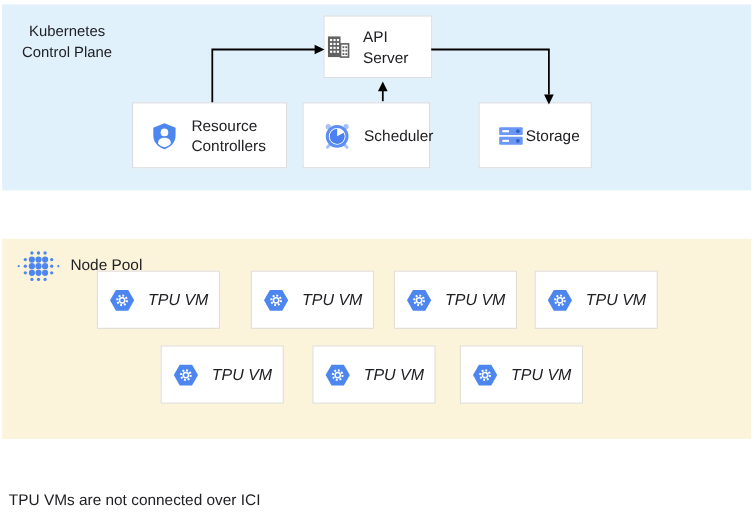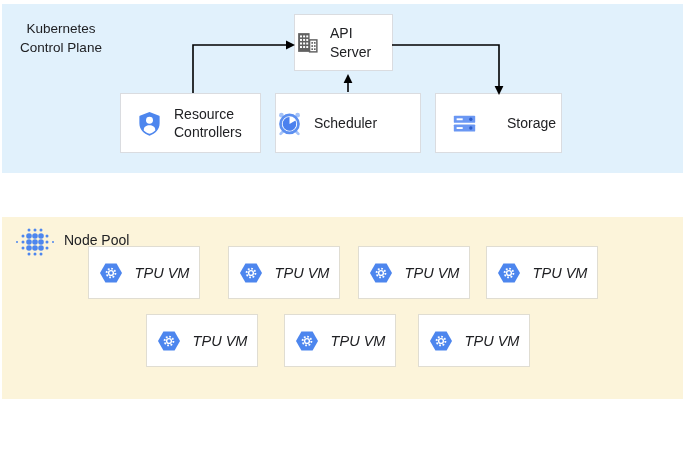--- a/index.html
+++ b/index.html
@@ -17,22 +17,22 @@
   .np-title{left:62px;top:14px;font-size:14px;}
   .node{
     position:absolute;background:#ffffff;border:1px solid #dadce0;
     display:flex;align-items:center;box-sizing:border-box;
   }
   .node .label{font-size:14px;line-height:1.3;color:#202124;}
   .node-api{left:294px;top:14px;width:99px;height:57px;gap:10px;}
   .node-api .label{width:50px;}
   .node-rc{left:120px;top:93px;width:141px;height:60px;padding-left:15px;gap:11px;}
   .node-rc .label{width:80px;}
-  .node-sched{left:275px;top:93px;width:146px;height:60px;gap:11px;}
-  .node-stor{left:435px;top:93px;width:127px;height:60px;padding-left:15px;gap:29px;}
+  .node-sched{left:275px;top:93px;width:116px;height:60px;padding-left:17px;gap:11px;}
+  .node-stor{left:435px;top:93px;width:103px;height:60px;padding-left:15px;gap:0;}
   .arrows{position:absolute;left:0;top:0;width:685px;height:475px;pointer-events:none;}
   .tpu{
     position:absolute;background:#ffffff;border:1px solid #e0ddd2;
     width:112px;height:53px;display:flex;align-items:center;justify-content:center;gap:12px;
     box-sizing:border-box;
     font-style:italic;
   }
   .tpu .label{font-size:14.5px;color:#202124;}
   .np-icon{position:absolute;left:13px;top:9px;}
   .caption{
@@ -229,14 +229,15 @@
     <span>
       <svg width="24" height="22" viewBox="0 0 24 22">
         <polygon points="1,11 6.4,1.6 17.6,1.6 23,11 17.6,20.4 6.4,20.4" fill="#4d86ee"></polygon>
         <circle cx="12" cy="11" r="4.4" fill="none" stroke="#ffffff" stroke-width="1.9" stroke-dasharray="1.7 1.7"></circle>
         <circle cx="12" cy="11" r="2.4" fill="none" stroke="#ffffff" stroke-width="1.4"></circle>
       </svg>
     </span>
     <span class="label">TPU VM</span>
   </div>
 
+  <div class="caption">TPU VMs are not connected over ICI</div>
 
 </div>
 
 </body></html>

